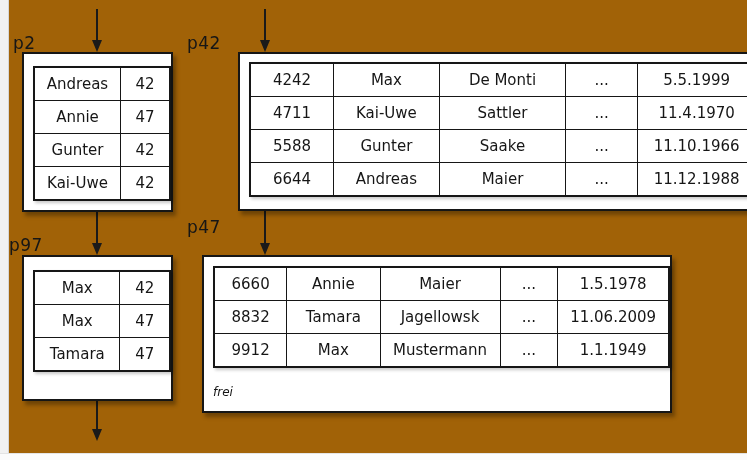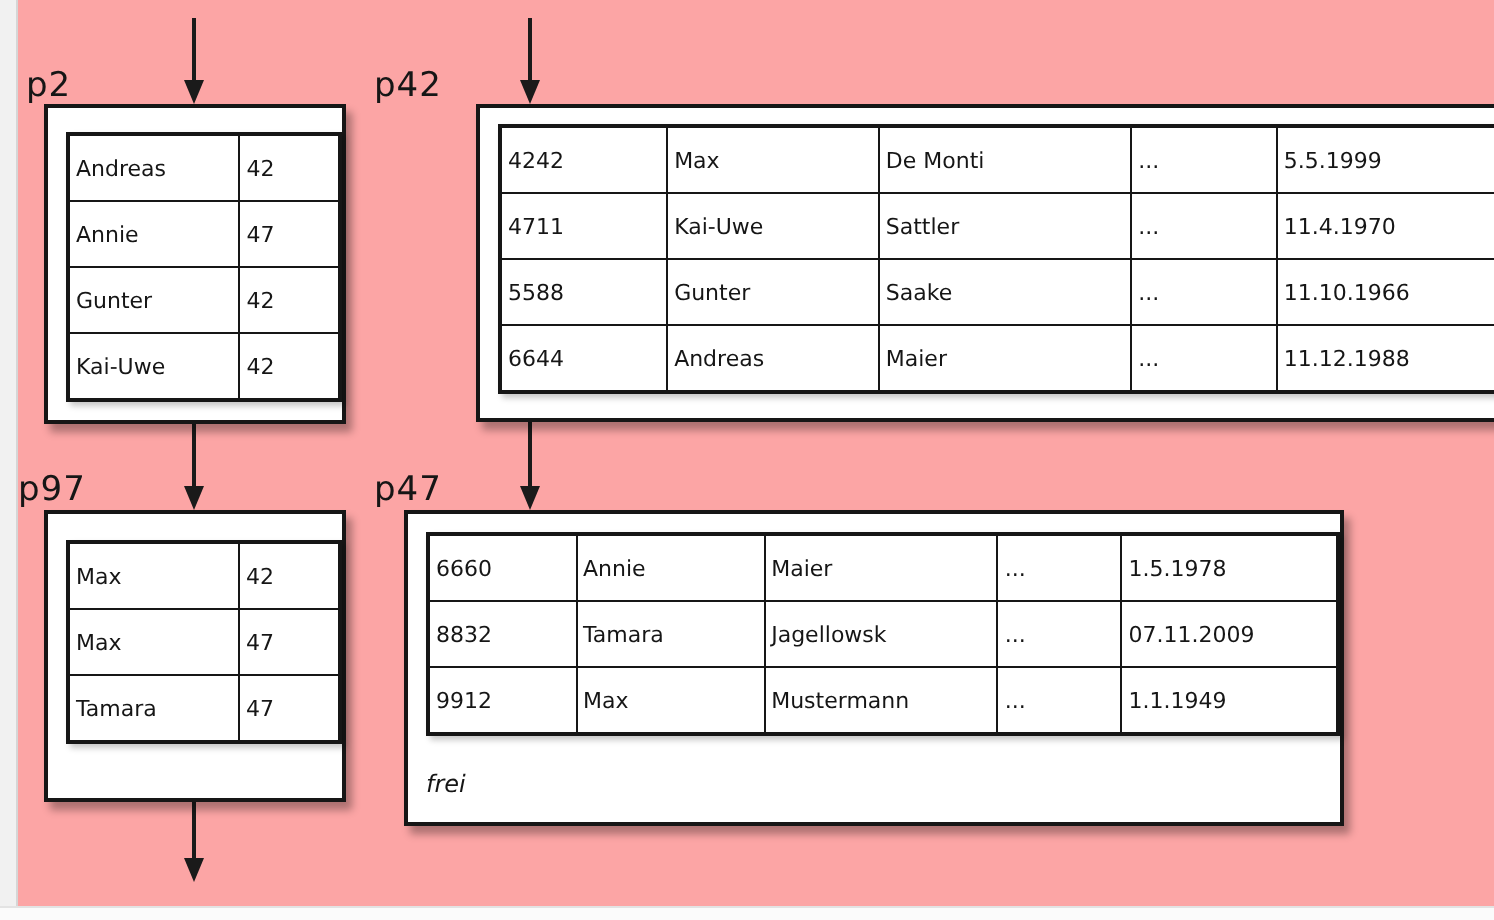--- a/index.html
+++ b/index.html
@@ -1,18 +1,18 @@
 <!DOCTYPE html>
 <html><head>
 <meta charset="utf-8">
 <style>
   html,body { margin:0; padding:0; background:#ffffff; }
   .canvas {
     position:relative; width:747px; height:460px; overflow:hidden;
-    background:#fca5a5; color:#161616;
+    background:#a16207; color:#161616;
     font-family:"DejaVu Sans","Liberation Sans",sans-serif;
   }
 
   
   .left-strip   { position:absolute; left:0; top:0; width:8px; height:460px;
                   background:#f1f1f1; border-right:1px solid #d6d6d6; }
   .bottom-strip { position:absolute; left:0; top:453px; width:747px; height:7px;
                   background:#fbfbfb; border-top:1px solid #e3e3e3; }
 
   
@@ -21,28 +21,28 @@
   .box-p2  { left:22px;  top:52px;  width:151px; height:160px; }
   .box-p42 { left:202px; top:52px;  width:521px; height:159px;margin-left:36px; }
   .box-p97 { left:22px;  top:255px; width:151px; height:146px; }
   .box-p47 { left:202px; top:255px; width:470px; height:158px; }
 
   .page-label { position:absolute; font-size:17px; line-height:18px;
                 letter-spacing:0.5px; color:#161616; }
   .lbl-p2  { left:13px;  top:34px; }
   .lbl-p42 { left:187px; top:34px; }
   .lbl-p97 { left:9px;   top:236px; }
-  .lbl-p47 { left:187px; top:236px; }
+  .lbl-p47 { left:187px; top:218px; }
 
   
   .rec-table { position:absolute; border-collapse:collapse; background:#ffffff;
                border:2px solid #161616; box-shadow:2px 2px 3px rgba(0,0,0,0.22); }
   .rec-table td { border:1.5px solid #161616; height:30px; padding:1px 3px;
-                  text-align:left; vertical-align:middle;
-                  font-size:11px; white-space:nowrap; }
+                  text-align:center; vertical-align:middle;
+                  font-size:15px; white-space:nowrap; }
   .t-idx { left:9px; }
   .box-p2  .t-idx { top:12px; }
   .box-p97 .t-idx { top:13px; }
   .t-idx td.c-nm { width:82px; }
   .t-idx td.c-vl { width:46px; }
 
   .t-dat { left:9px; }
   .box-p42 .t-dat { top:8px; }
   .box-p47 .t-dat { top:9px; }
   .t-dat td.c1 { width:78px; }
@@ -187,21 +187,21 @@
         <td class="c2">Annie</td>
         <td class="c3">Maier</td>
         <td class="c4">...</td>
         <td class="c5">1.5.1978</td>
       </tr>
       <tr>
         <td class="c1">8832</td>
         <td class="c2">Tamara</td>
         <td class="c3">Jagellowsk</td>
         <td class="c4">...</td>
-        <td class="c5">07.11.2009</td>
+        <td class="c5">11.06.2009</td>
       </tr>
       <tr>
         <td class="c1">9912</td>
         <td class="c2">Max</td>
         <td class="c3">Mustermann</td>
         <td class="c4">...</td>
         <td class="c5">1.1.1949</td>
       </tr>
     </tbody>
       </table>

